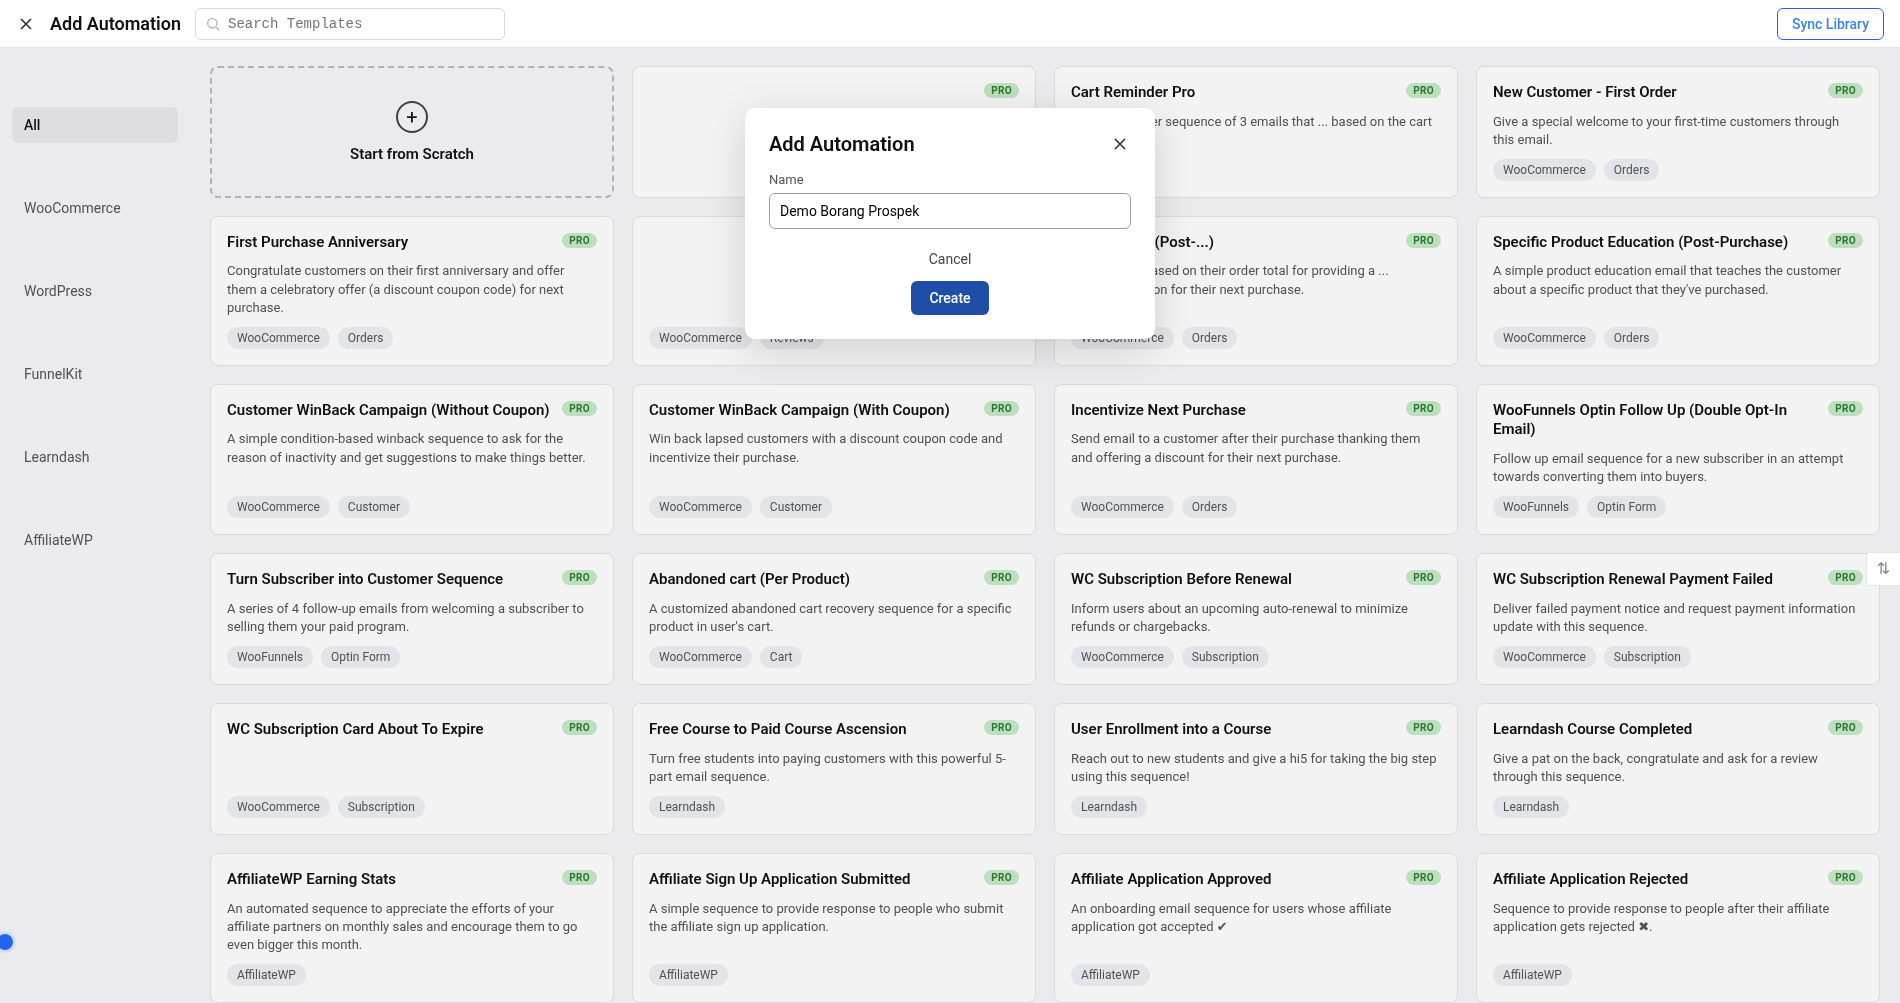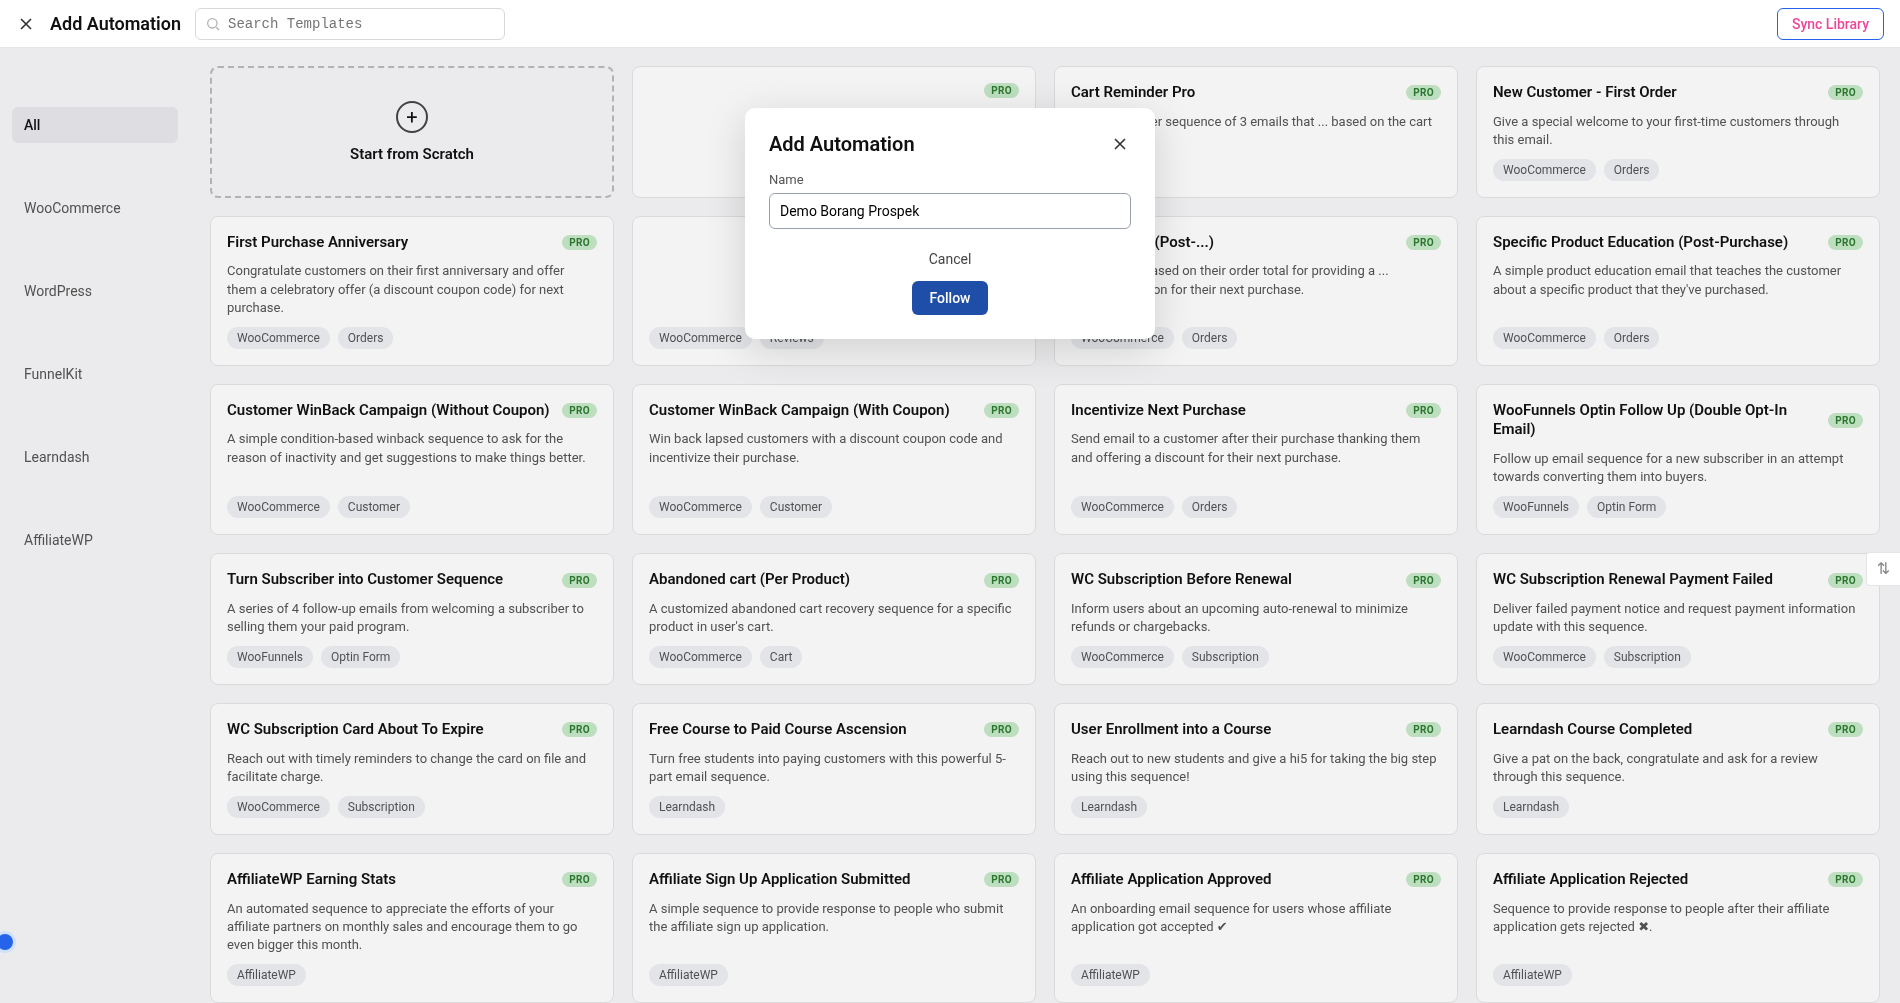--- a/index.html
+++ b/index.html
@@ -4,32 +4,32 @@
 <style>
 * { box-sizing: border-box; margin: 0; padding: 0; font-family: -apple-system, BlinkMacSystemFont, "Segoe UI", Roboto, sans-serif; }
 body { background: #f7f7f9; color: #111; overflow: hidden; }
 .topbar { height: 48px; background: #fff; border-bottom: 1px solid #e5e5e5; display: flex; align-items: center; padding: 0 16px; gap: 14px; }
 .close-x { width: 20px; height: 20px; cursor: pointer; display:flex; align-items:center; justify-content:center;}
 .close-x svg { width: 20px; height: 20px; }
 .title { font-size: 18px; font-weight: 600; }
 .search-wrap { position: relative; flex: 0 0 auto; }
 .search-wrap svg { position: absolute; left: 10px; top: 50%; transform: translateY(-50%); width: 16px; height: 16px; opacity: .5; }
 .search-input { width: 310px; height: 32px; border: 1px solid #d8d8dc; border-radius: 6px; padding: 0 10px 0 32px; font-size: 14px; background: #fff; font-family: Liberation Mono, monospace; }
-.sync-btn { margin-left: auto; height: 32px; padding: 0 14px; border: 1px solid #2563eb; color: #ec4899; background: #fff; border-radius: 6px; font-size: 14px; font-weight: 500; cursor: pointer; }
+.sync-btn { margin-left: auto; height: 32px; padding: 0 14px; border: 1px solid #2563eb; color: #3b82f6; background: #fff; border-radius: 6px; font-size: 14px; font-weight: 500; cursor: pointer; }
 .main { display: flex; height: calc(100vh - 48px); }
 .sidebar { width: 190px; padding: 12px; }
 .side-item { padding: 10px 12px; border-radius: 6px; font-size: 14px; color: #555; cursor: pointer; margin-bottom: 2px; margin-top: 47px; }
 .side-item.active { background: #e8e8ee; color: #111; font-weight: 500; }
 .grid-wrap { flex: 1; padding: 18px 20px; overflow-y: auto; }
 .grid { display: grid; grid-template-columns: repeat(4, 1fr); gap: 18px; }
 .card { background: #fff; border: 1px solid #e5e5e5; border-radius: 8px; padding: 16px; min-height: 100px; display: flex; flex-direction: column; gap: 10px; cursor: pointer; }
 .scratch { border: 2px dashed #bbb; background: transparent; align-items: center; justify-content: center; text-align: center; gap: 12px; }
 .scratch-icon { width: 32px; height: 32px; border: 2px solid #444; border-radius: 50%; display: flex; align-items: center; justify-content: center; font-size: 20px; line-height: 1; }
 .scratch-label { font-weight: 600; font-size: 15px; }
-.card-head { display: flex; justify-content: space-between; align-items: center; gap: 10px; }
+.card-head { display: flex; justify-content: space-between; align-items: flex-start; gap: 10px; }
 .card-title { font-weight: 600; font-size: 15px; line-height: 1.3; }
 .pro { background: #c7e9c9; color: #2e7d32; font-size: 10px; font-weight: 700; padding: 2px 7px; border-radius: 10px; letter-spacing: .3px; flex-shrink: 0; }
 .card-desc { font-size: 13px; color: #555; line-height: 1.4; }
 .tags { display: flex; gap: 8px; flex-wrap: wrap; margin-top: auto; }
 .tag { background: #eef0f4; color: #555; font-size: 12px; padding: 4px 10px; border-radius: 12px; }
 .overlay { position: fixed; inset: 48px 0 0 0; background: rgba(10,10,20,0.05); display: flex; align-items: flex-start; justify-content: center; padding-top: 60px; }
 .modal { width: 410px; background: #fff; border-radius: 10px; box-shadow: 0 10px 40px rgba(0,0,0,.15); padding: 24px; }
 .modal-head { display: flex; justify-content: space-between; align-items: center; margin-bottom: 16px; }
 .modal-title { font-size: 20px; font-weight: 600; }
 .modal-close { cursor: pointer; width: 22px; height: 22px; display:flex; align-items:center; justify-content:center;}
@@ -236,21 +236,20 @@
           <div class="tags">
             <span class="tag">WooCommerce</span>
             <span class="tag">Subscription</span>
           </div>
         </div>
         <div class="card">
           <div class="card-head">
             <div class="card-title">WC Subscription Card About To Expire</div>
             <span class="pro">PRO</span>
           </div>
-          <div class="card-desc">Reach out with timely reminders to change the card on file and facilitate charge.</div>
           <div class="tags">
             <span class="tag">WooCommerce</span>
             <span class="tag">Subscription</span>
           </div>
         </div>
         <div class="card">
           <div class="card-head">
             <div class="card-title">Free Course to Paid Course Ascension</div>
             <span class="pro">PRO</span>
           </div>
@@ -330,19 +329,19 @@
       <div class="modal-close">
         <svg viewBox="0 0 24 24" width="20" height="20" fill="none" stroke="#333" stroke-width="2">
             <path d="M18 6L6 18M6 6l12 12"></path>
           </svg>
       </div>
     </div>
     <label class="modal-label">Name</label>
     <input class="modal-input" value="Demo Borang Prospek" style="">
     <div class="modal-actions">
       <button class="btn-cancel">Cancel</button>
-      <button class="btn-create">Follow</button>
+      <button class="btn-create">Create</button>
     </div>
   </div>
 </div>
 
 <div class="float-dot"></div>
 <div class="float-right">⇅</div>
 
 </body></html>

